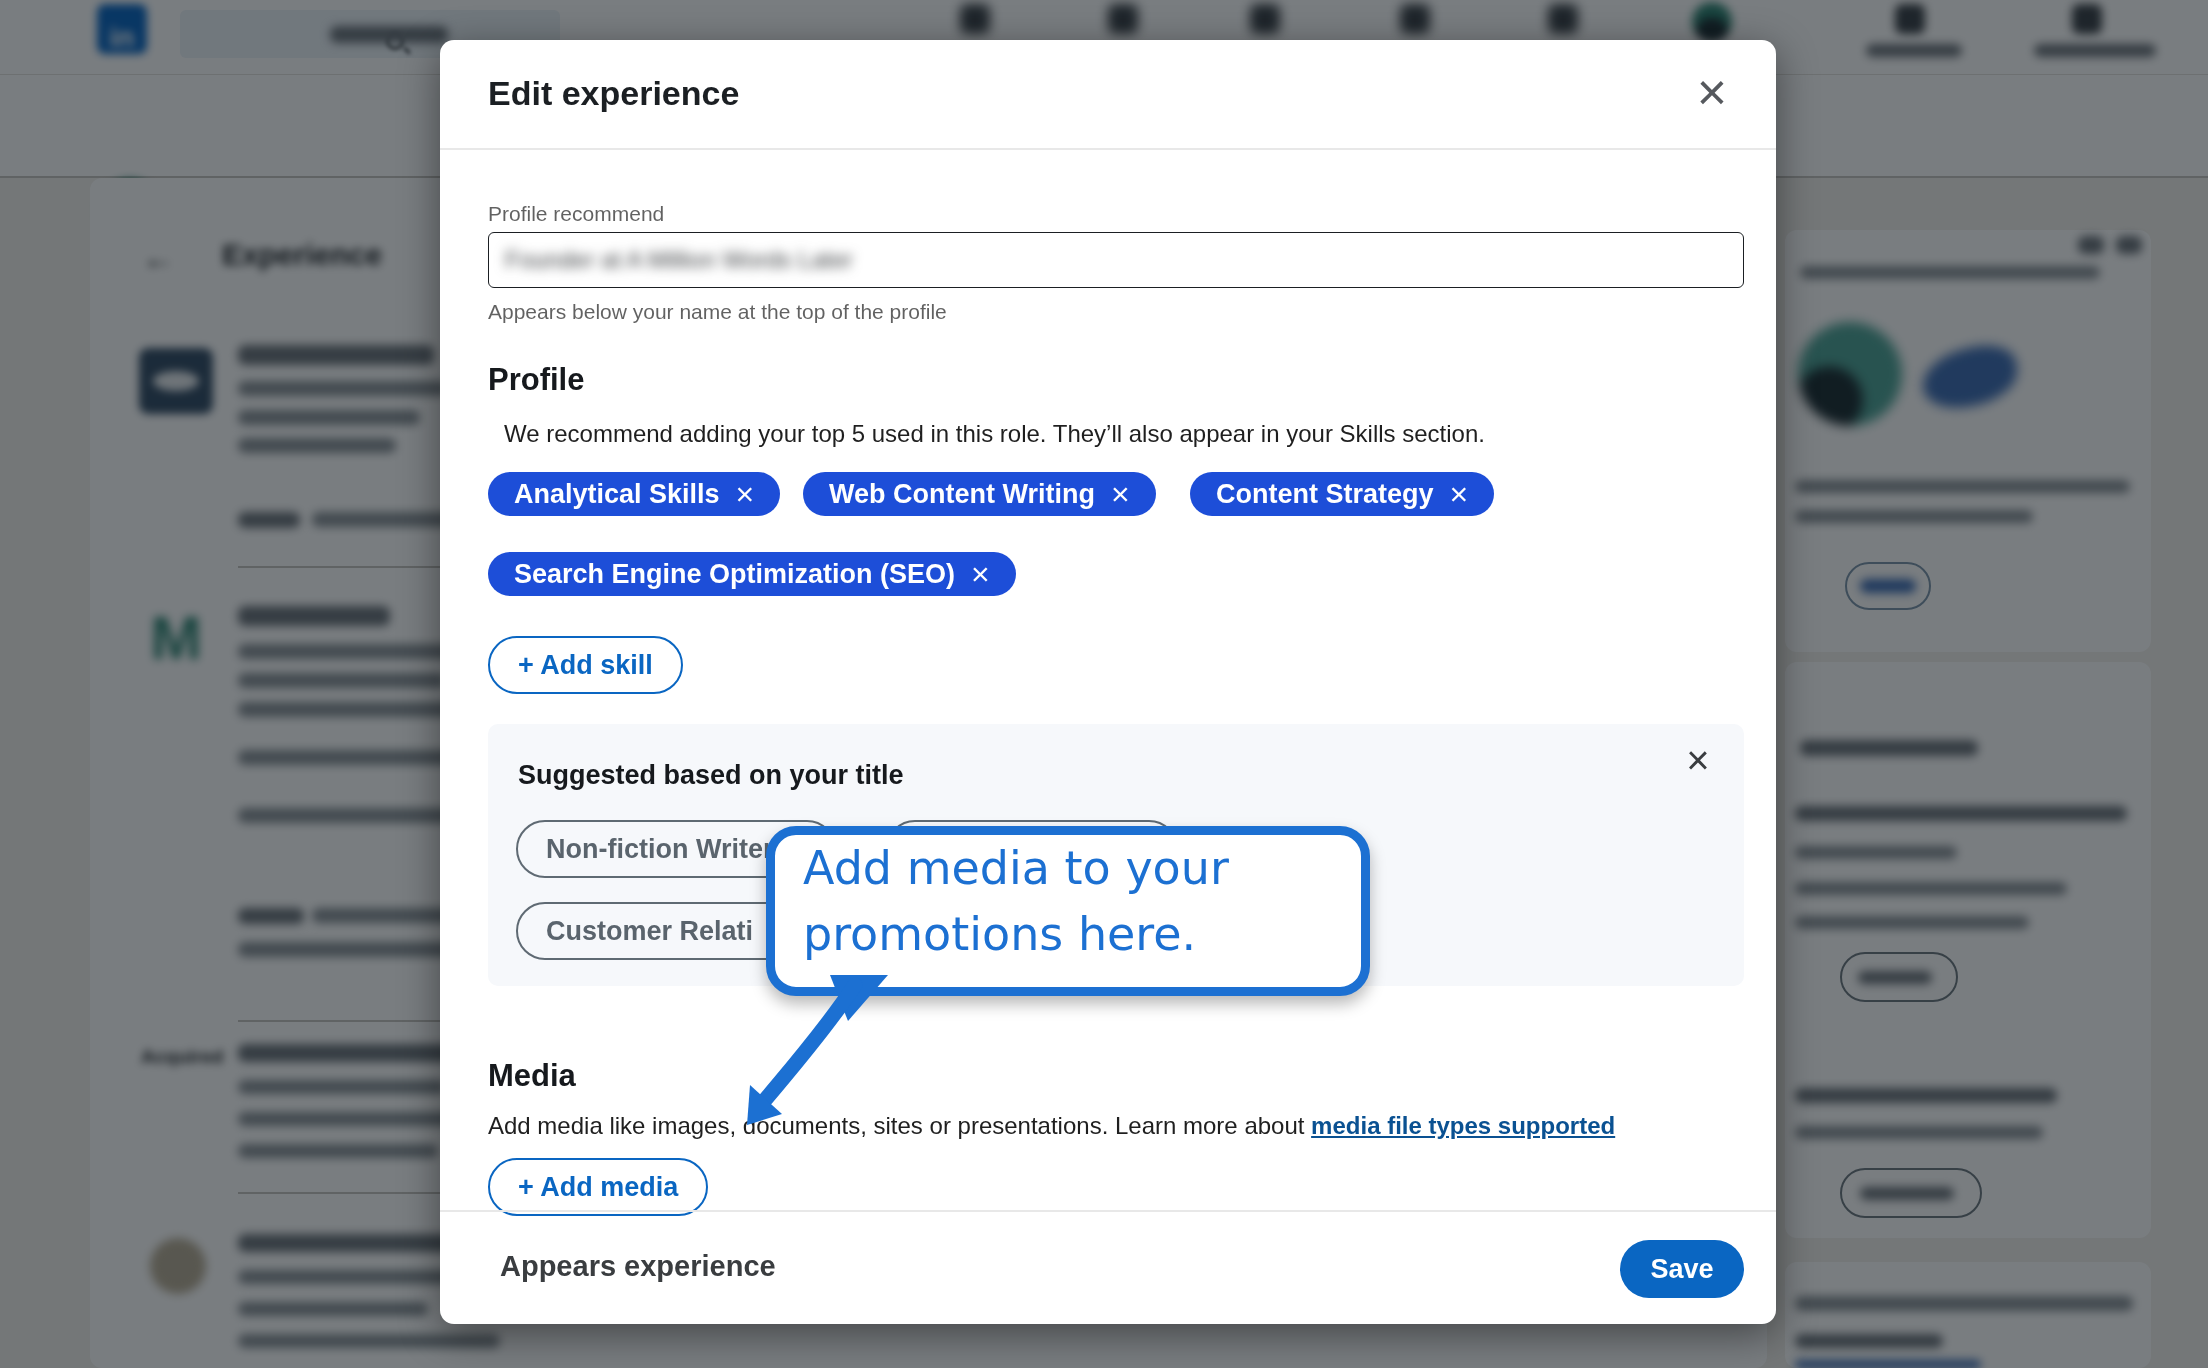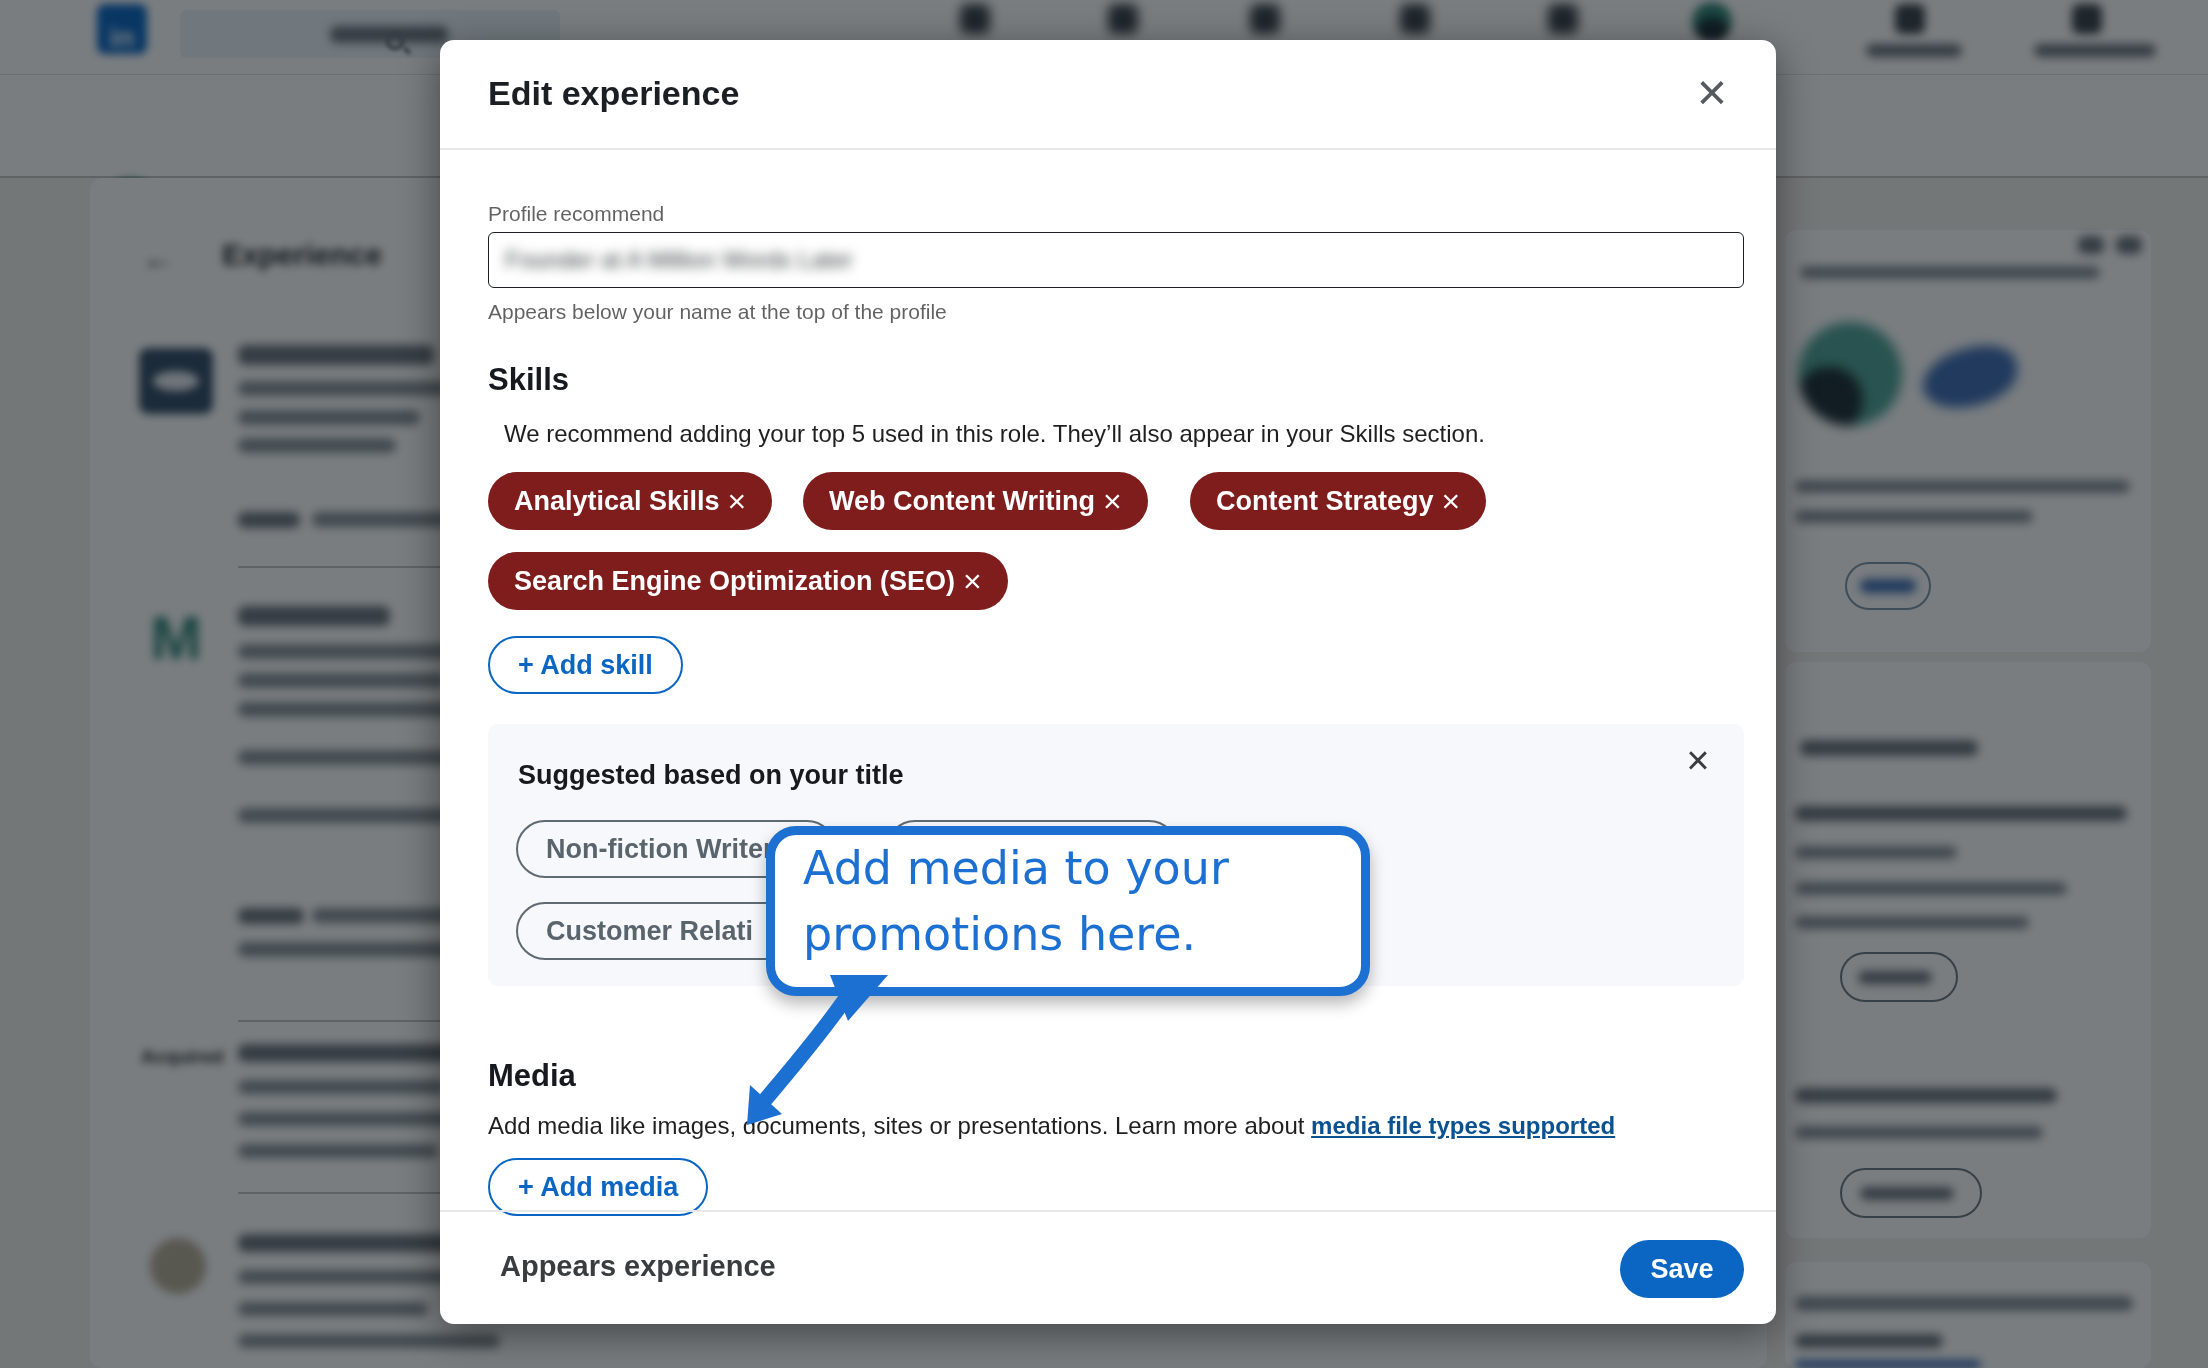--- a/index.html
+++ b/index.html
@@ -52,22 +52,22 @@
   .modal-close { position:absolute; right:34px; top:22px; width:60px; height:60px; border:none; background:none; cursor:pointer;
                  font-size:52px; line-height:60px; color:#56595e; text-align:center; }
   .m-body { position:absolute; left:48px; top:110px; width:1256px; }
   .field-label { position:absolute; font-size:21px; color:rgba(0,0,0,.62); }
   .inputbox { position:absolute; left:0; top:82px; width:1256px; height:56px; border:1.5px solid #1b1f23; border-radius:6px;
               background:#fff; display:flex; align-items:center; padding-left:16px; cursor:text; }
   .inputbox span { font-size:24px; color:#3a3d40; filter:blur(6px); }
   .helper { position:absolute; left:0; top:150px; font-size:21px; color:rgba(0,0,0,.62); }
   .h3 { position:absolute; font-size:31px; font-weight:bold; color:#16191d; }
   .para { position:absolute; font-size:24px; color:rgba(0,0,0,.88); }
-  .pill-green { position:absolute; height:58px; background:#7f1d1d; border-radius:29px; color:#fff; font-weight:bold; font-size:27px;
-                display:inline-flex; align-items:center; gap:8px; padding:0 26px; cursor:pointer; white-space:nowrap; }
+  .pill-green { position:absolute; height:44px; background:#1d4ed8; border-radius:29px; color:#fff; font-weight:bold; font-size:27px;
+                display:inline-flex; align-items:center; gap:16px; padding:0 26px; cursor:pointer; white-space:nowrap; }
   .pill-green .x { font-weight:normal; font-size:32px; line-height:1; cursor:pointer; }
   .btn-outline-blue { position:absolute; height:58px; border:2.5px solid #0a66c2; border-radius:29px; background:#fff; color:#0a66c2;
                       font-weight:bold; font-size:27px; display:inline-flex; align-items:center; padding:0 28px; cursor:pointer; white-space:nowrap; }
   .sugg-panel { position:absolute; left:0; top:574px; width:1256px; height:262px; background:#f6f8fb; border-radius:10px; }
   .sugg-close { position:absolute; right:26px; top:16px; width:40px; height:40px; border:none; background:none; font-size:40px;
                 color:#3a3d40; cursor:pointer; line-height:40px; text-align:center; }
   .sugg-head { position:absolute; left:30px; top:36px; font-size:27px; font-weight:bold; color:#16191d; }
   .pill-sugg { position:absolute; height:58px; border:2px solid #5f6a73; border-radius:29px; background:transparent; color:#5a646d;
                font-weight:bold; font-size:27px; display:inline-flex; align-items:center; gap:14px; padding:0 28px; cursor:pointer; white-space:nowrap; }
   .pill-sugg .plus { font-size:32px; font-weight:normal; }
@@ -196,21 +196,21 @@
   </div>
 
   <div class="m-body">
 
     <div class="field-label" style="left:0; top:52px;">Profile recommend</div>
     <div class="inputbox">
       <span>Founder at A Million Words Later</span>
     </div>
     <div class="helper">Appears below your name at the top of the profile</div>
 
-    <div class="h3" style="left:0; top:212px;">Skills</div>
+    <div class="h3" style="left:0; top:212px;">Profile</div>
     <div class="para" style="left:16px; top:270px;">We recommend adding your top 5 used in this role. They’ll also appear in your Skills section.</div>
 
     <div class="pill-green" style="left:0; top:322px;">
       <span>Analytical Skills</span>
       <span class="x">×</span>
     </div>
     <div class="pill-green" style="left:315px; top:322px;">
       <span>Web Content Writing</span>
       <span class="x">×</span>
     </div>

